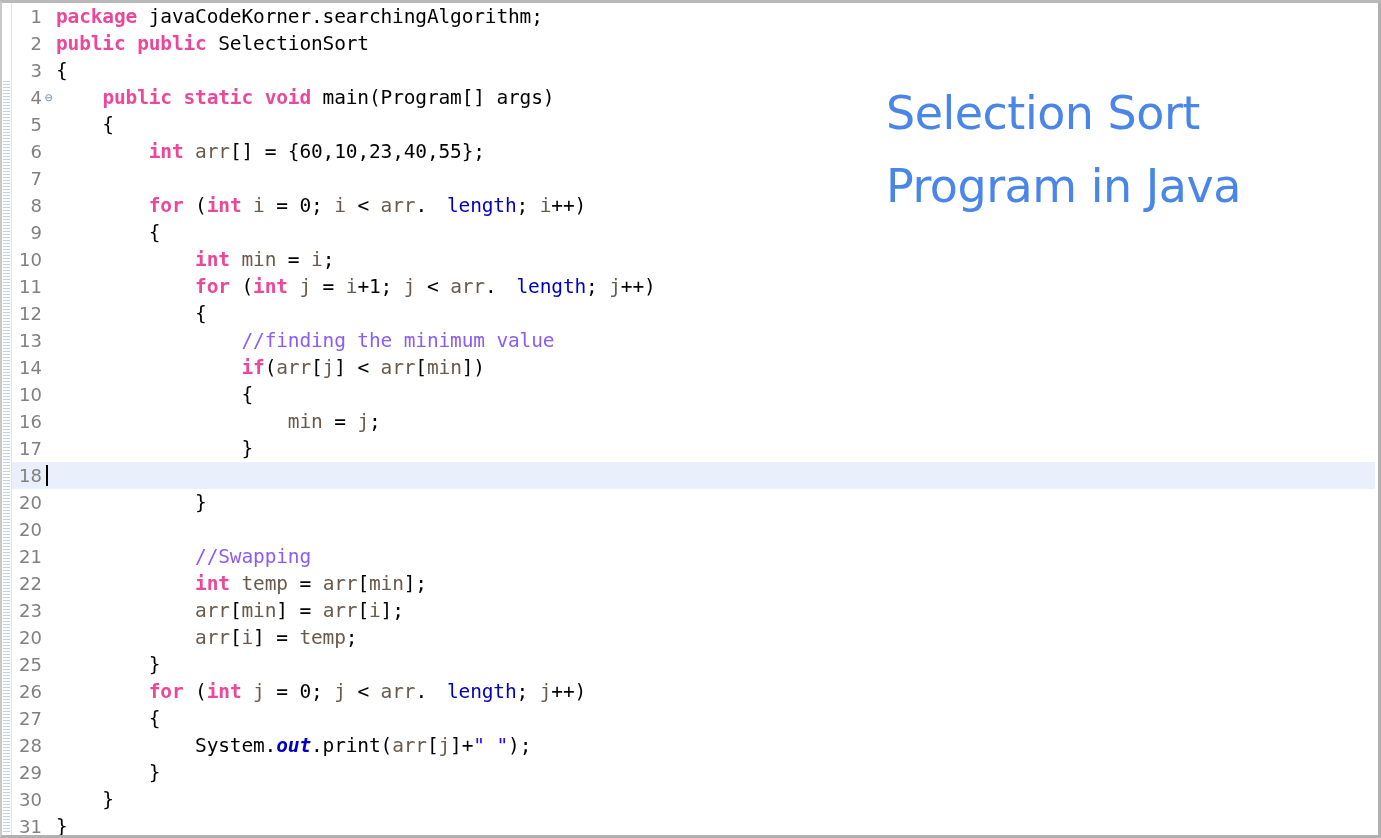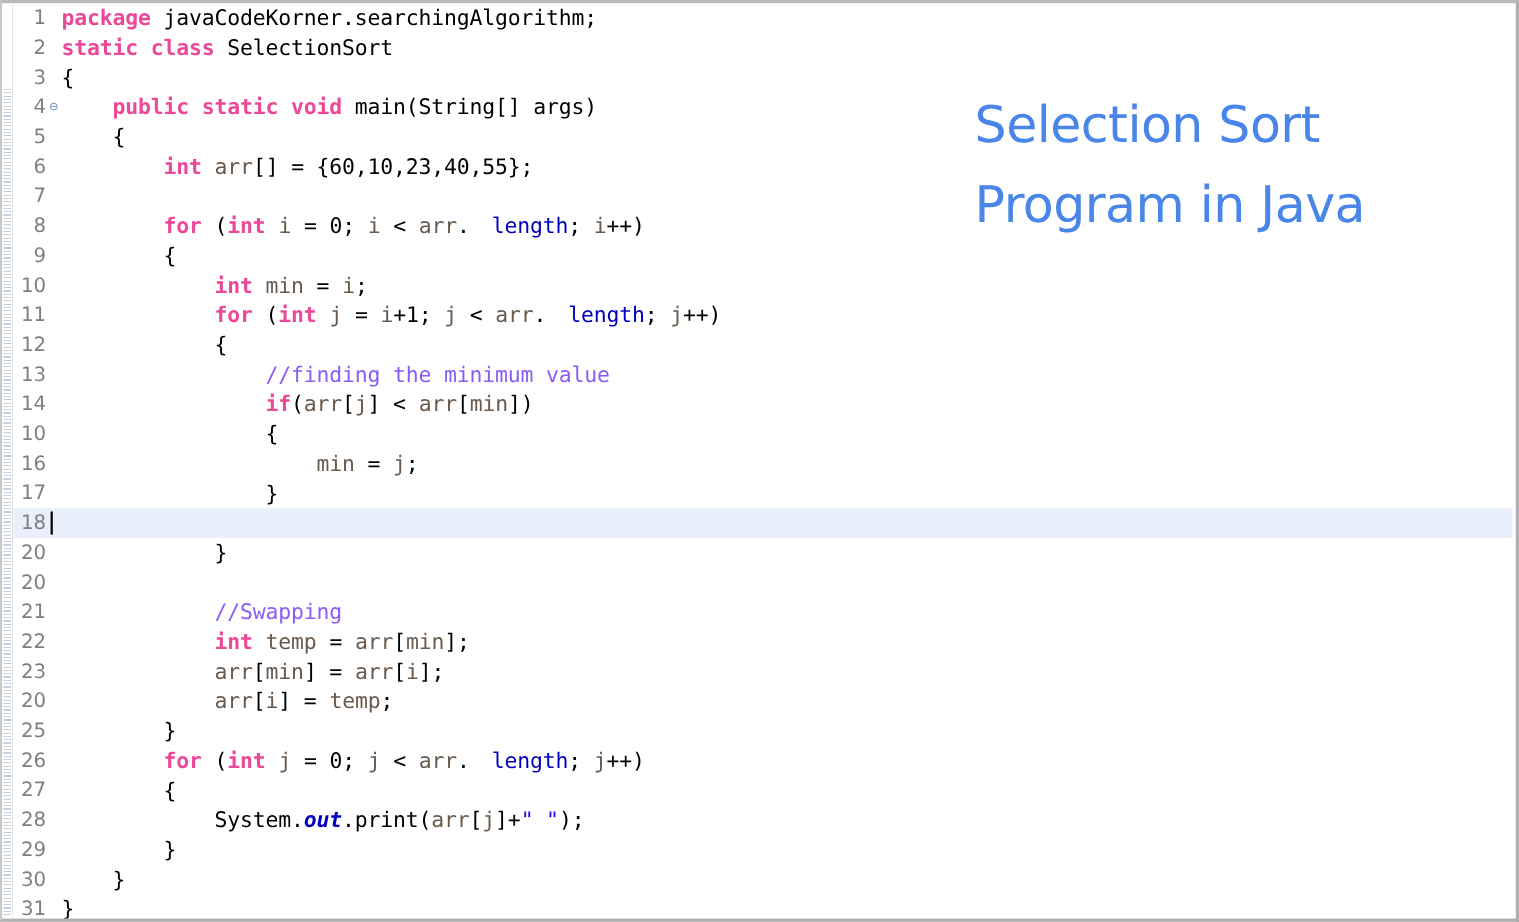--- a/index.html
+++ b/index.html
@@ -150,23 +150,23 @@
 <body>
 
 <div id="editor-window">
 
   <div id="annotation-ruler">
     <div class="ruler-texture"></div>
   </div>
 
   <div id="code-surface">
       <div class="code-line"><span class="line-number">1</span><span class="fold-spacer"></span><span class="line-text"><span class="tok-keyword">package</span><span class="tok-plain"> javaCodeKorner.searchingAlgorithm;</span></span></div>
-      <div class="code-line"><span class="line-number">2</span><span class="fold-spacer"></span><span class="line-text"><span class="tok-keyword">static class</span><span class="tok-plain"> SelectionSort</span></span></div>
+      <div class="code-line"><span class="line-number">2</span><span class="fold-spacer"></span><span class="line-text"><span class="tok-keyword">public public</span><span class="tok-plain"> SelectionSort</span></span></div>
       <div class="code-line"><span class="line-number">3</span><span class="fold-spacer"></span><span class="line-text"><span class="tok-plain">{</span></span></div>
-      <div class="code-line"><span class="line-number">4</span><span class="fold-marker">⊖</span><span class="line-text"><span class="tok-plain">    </span><span class="tok-keyword">public static void</span><span class="tok-plain"> main(String[] args)</span></span></div>
+      <div class="code-line"><span class="line-number">4</span><span class="fold-marker">⊖</span><span class="line-text"><span class="tok-plain">    </span><span class="tok-keyword">public static void</span><span class="tok-plain"> main(Program[] args)</span></span></div>
       <div class="code-line"><span class="line-number">5</span><span class="fold-spacer"></span><span class="line-text"><span class="tok-plain">    {</span></span></div>
       <div class="code-line"><span class="line-number">6</span><span class="fold-spacer"></span><span class="line-text"><span class="tok-plain">        </span><span class="tok-keyword">int</span><span class="tok-plain"> </span><span class="tok-local">arr</span><span class="tok-plain">[] = {60,10,23,40,55};</span></span></div>
       <div class="code-line"><span class="line-number">7</span><span class="fold-spacer"></span><span class="line-text"><span class="tok-plain"></span></span></div>
       <div class="code-line"><span class="line-number">8</span><span class="fold-spacer"></span><span class="line-text"><span class="tok-plain">        </span><span class="tok-keyword">for</span><span class="tok-plain"> (</span><span class="tok-keyword">int</span><span class="tok-plain"> </span><span class="tok-local">i</span><span class="tok-plain"> = 0; </span><span class="tok-local">i</span><span class="tok-plain"> &lt; </span><span class="tok-local">arr</span><span class="tok-plain">.</span><span class="tok-field">length</span><span class="tok-plain">; </span><span class="tok-local">i</span><span class="tok-plain">++)</span></span></div>
       <div class="code-line"><span class="line-number">9</span><span class="fold-spacer"></span><span class="line-text"><span class="tok-plain">        {</span></span></div>
       <div class="code-line"><span class="line-number">10</span><span class="fold-spacer"></span><span class="line-text"><span class="tok-plain">            </span><span class="tok-keyword">int</span><span class="tok-plain"> </span><span class="tok-local">min</span><span class="tok-plain"> = </span><span class="tok-local">i</span><span class="tok-plain">;</span></span></div>
       <div class="code-line"><span class="line-number">11</span><span class="fold-spacer"></span><span class="line-text"><span class="tok-plain">            </span><span class="tok-keyword">for</span><span class="tok-plain"> (</span><span class="tok-keyword">int</span><span class="tok-plain"> </span><span class="tok-local">j</span><span class="tok-plain"> = </span><span class="tok-local">i</span><span class="tok-plain">+1; </span><span class="tok-local">j</span><span class="tok-plain"> &lt; </span><span class="tok-local">arr</span><span class="tok-plain">.</span><span class="tok-field">length</span><span class="tok-plain">; </span><span class="tok-local">j</span><span class="tok-plain">++)</span></span></div>
       <div class="code-line"><span class="line-number">12</span><span class="fold-spacer"></span><span class="line-text"><span class="tok-plain">            {</span></span></div>
       <div class="code-line"><span class="line-number">13</span><span class="fold-spacer"></span><span class="line-text"><span class="tok-plain">                </span><span class="tok-comment">//finding the minimum value</span></span></div>
       <div class="code-line"><span class="line-number">14</span><span class="fold-spacer"></span><span class="line-text"><span class="tok-plain">                </span><span class="tok-keyword">if</span><span class="tok-plain">(</span><span class="tok-local">arr</span><span class="tok-plain">[</span><span class="tok-local">j</span><span class="tok-plain">] &lt; </span><span class="tok-local">arr</span><span class="tok-plain">[</span><span class="tok-local">min</span><span class="tok-plain">])</span></span></div>

